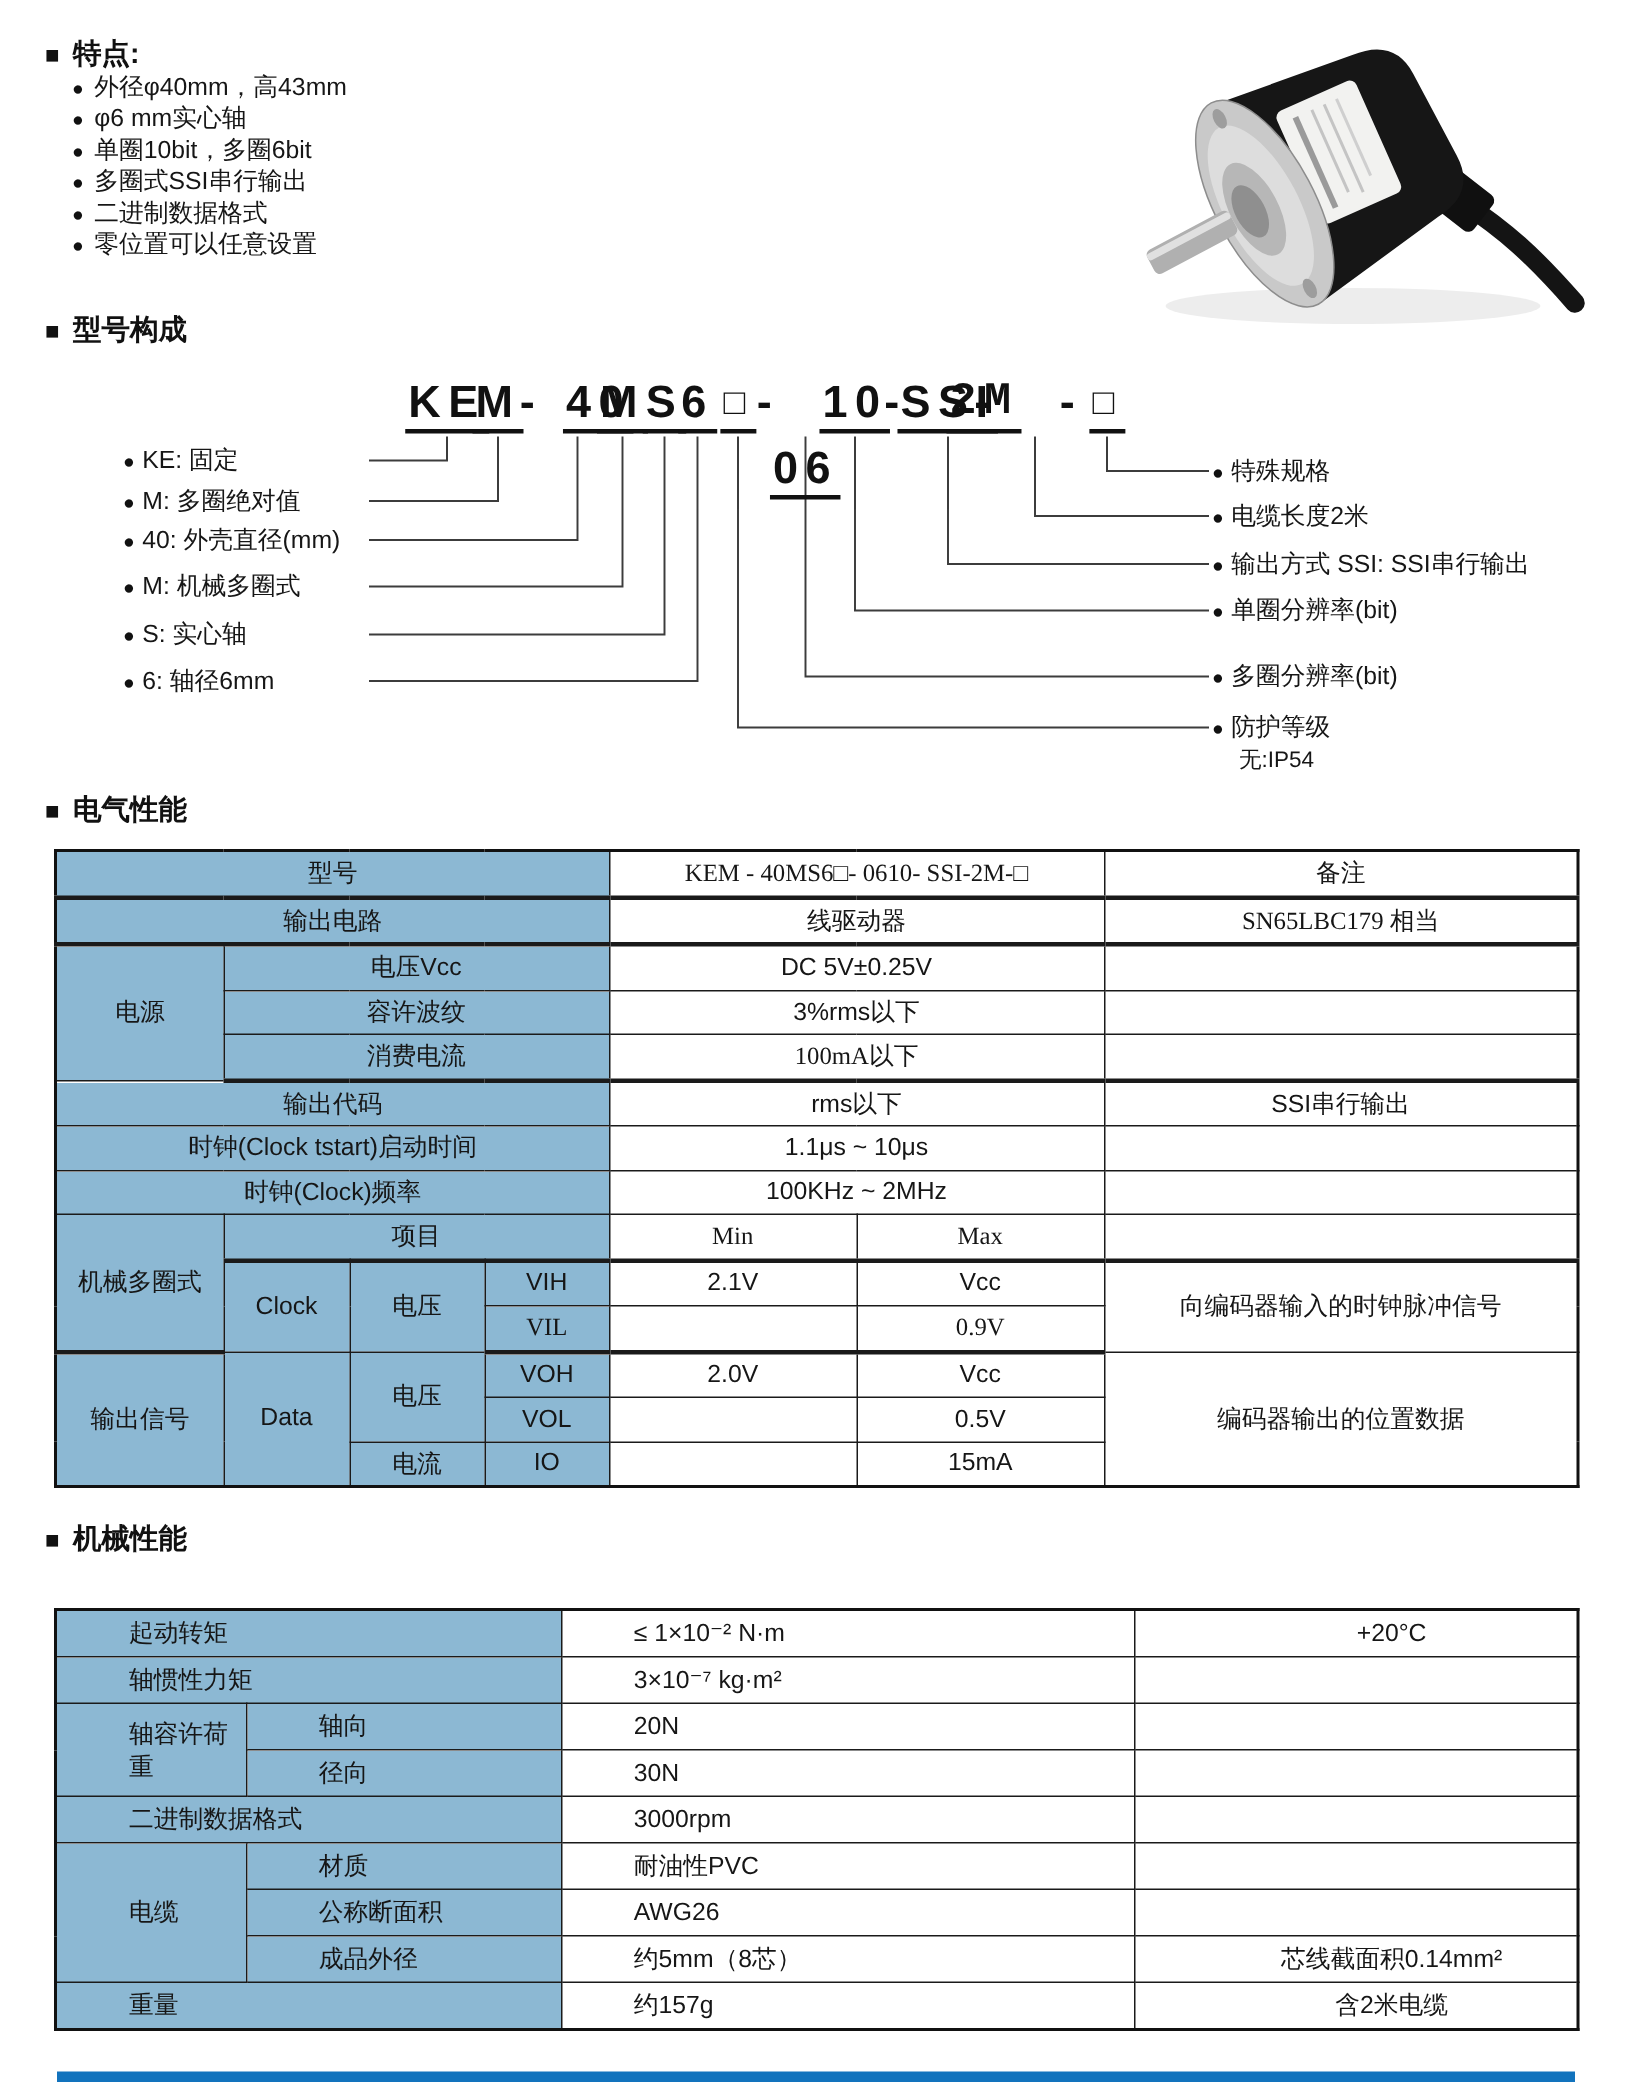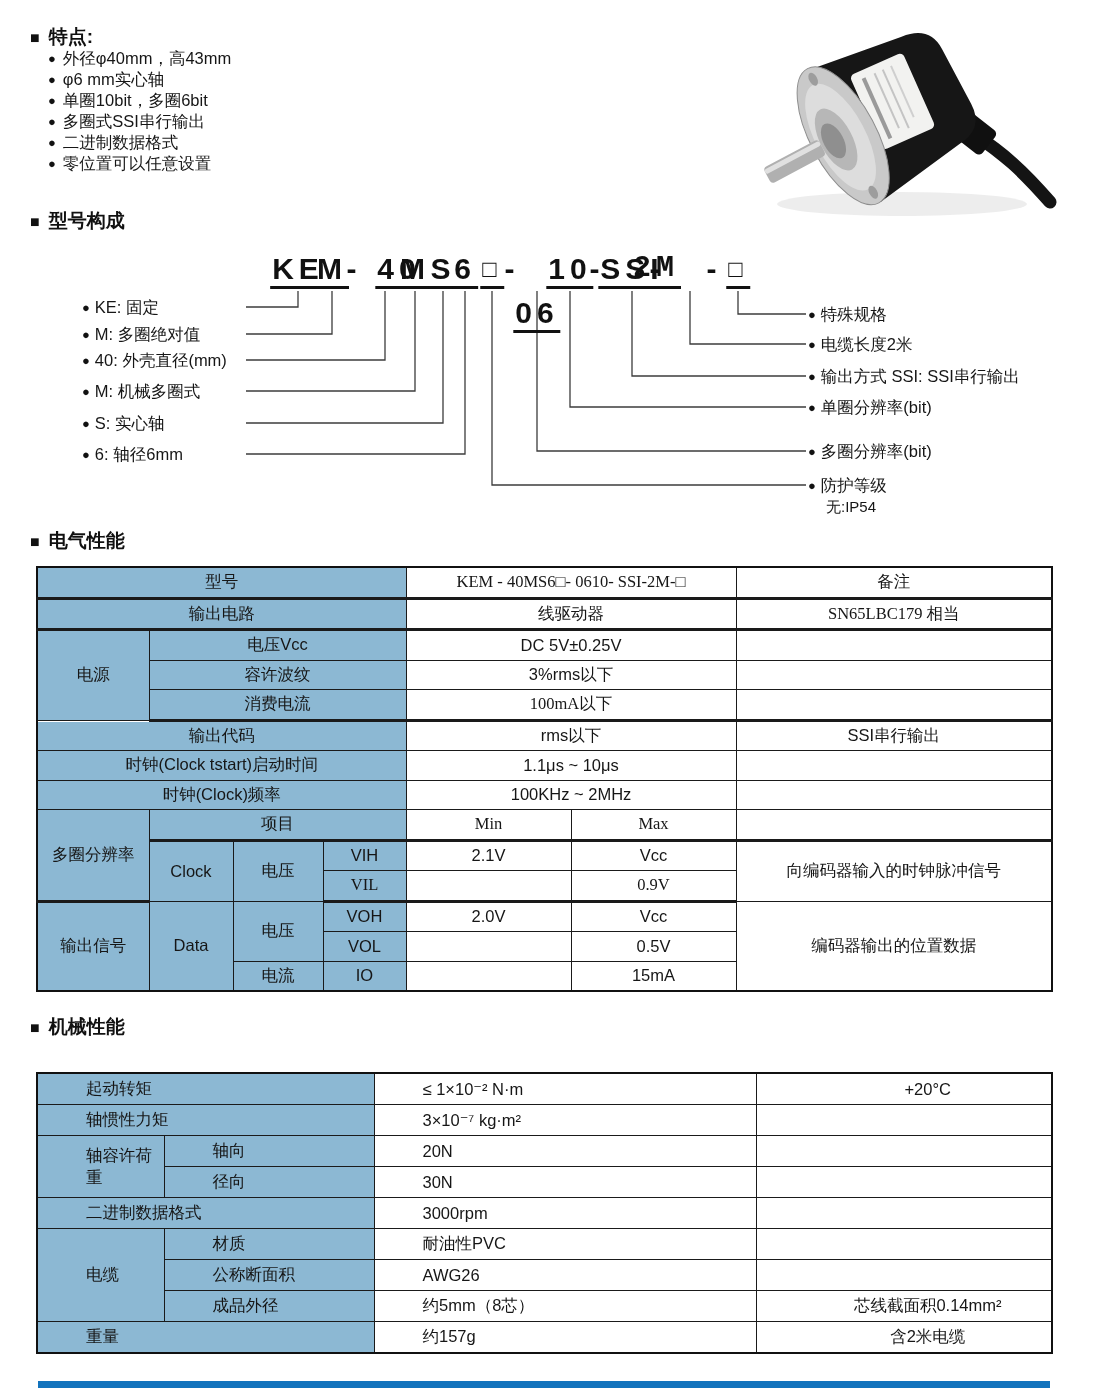--- a/index.html
+++ b/index.html
@@ -259,21 +259,21 @@
       <td colspan="4" class="blue">时钟(Clock tstart)启动时间</td>
       <td colspan="2">1.1μs ~ 10μs</td>
       <td></td>
     </tr>
     <tr>
       <td colspan="4" class="blue">时钟(Clock)频率</td>
       <td colspan="2">100KHz ~ 2MHz</td>
       <td></td>
     </tr>
     <tr class="hb">
-      <td rowspan="3" class="blue">多圈分辨率</td>
+      <td rowspan="3" class="blue">机械多圈式</td>
       <td colspan="3" class="blue">项目</td>
       <td>Min</td>
       <td>Max</td>
       <td></td>
     </tr>
     <tr>
       <td rowspan="2" class="blue">Clock</td>
       <td rowspan="2" class="blue">电压</td>
       <td class="blue">VIH</td>
       <td>2.1V</td>

